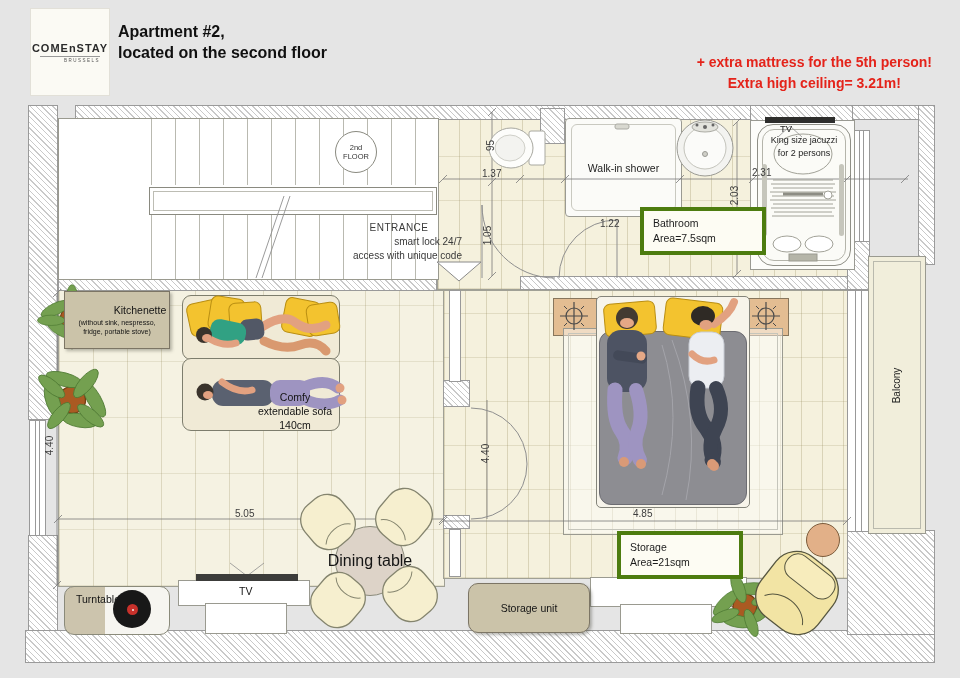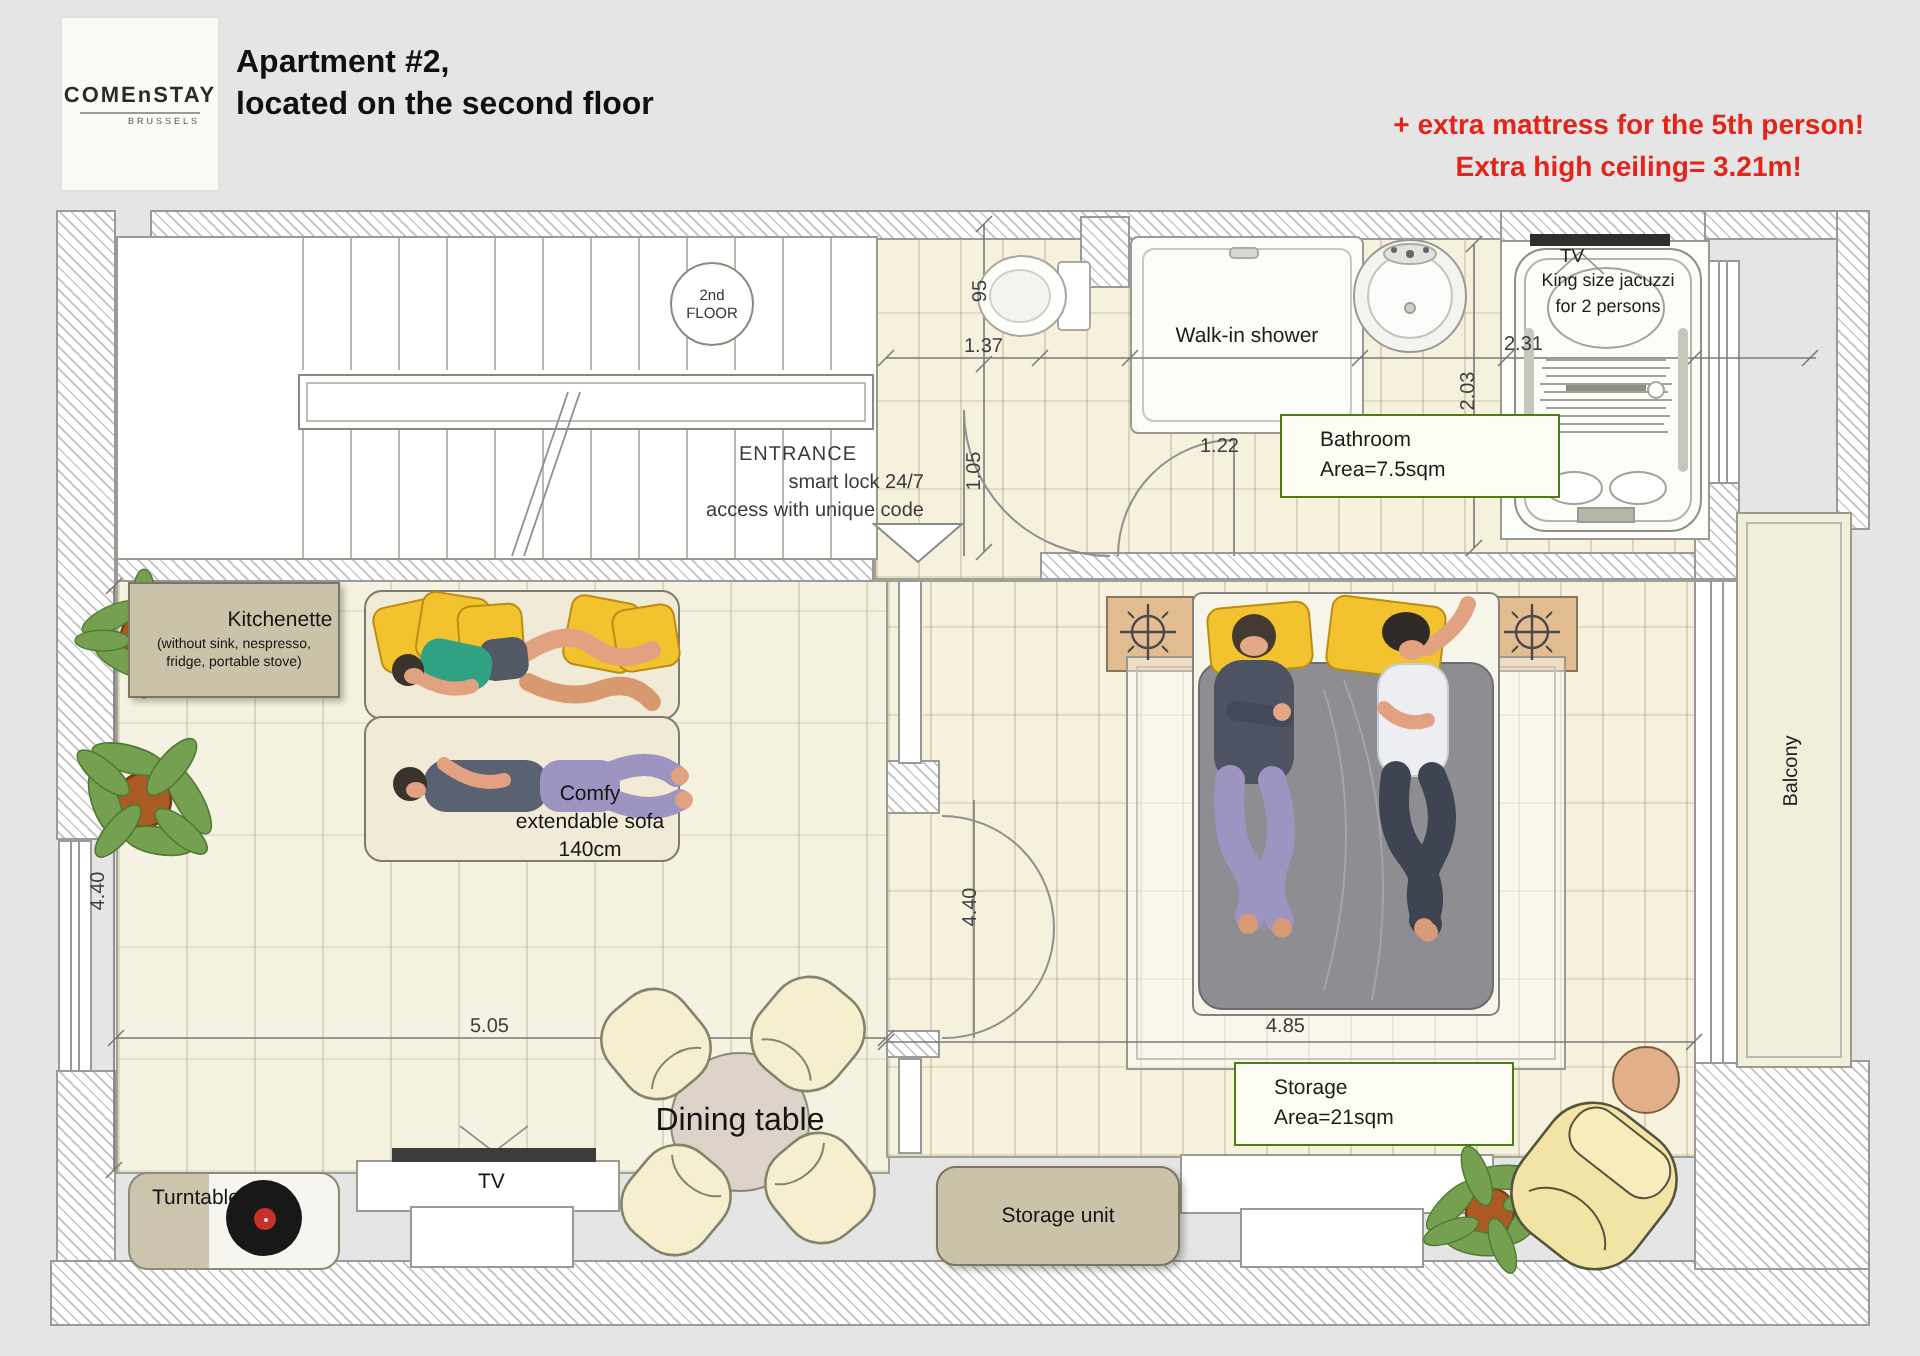--- a/index.html
+++ b/index.html
@@ -21,22 +21,22 @@
   .win-v{background-image:linear-gradient(#999,#999),linear-gradient(#999,#999);
          background-repeat:no-repeat;background-size:1px 100%,1px 100%;background-position:35% 0,65% 0;}
   .tiles-small{background-color:#f5f1dd;background-image:
       repeating-linear-gradient(90deg,rgba(146,134,87,.28) 0 1px,transparent 1px 21px),
       repeating-linear-gradient(0deg,rgba(146,134,87,.20) 0 1px,transparent 1px 44px);
       border:1px solid #a0a095;}
   .tiles-big{background-color:#f5f2e2;background-image:
       repeating-linear-gradient(90deg,rgba(146,134,87,.25) 0 1px,transparent 1px 34px),
       repeating-linear-gradient(0deg,rgba(146,134,87,.17) 0 1px,transparent 1px 56px);
       border:1px solid #a0a095;}
-  .labelbox{background:#fdfcf3;border:1px solid #4d7c0f;font-size:10.5px;color:#1c1c1c;
-            padding:5px 19px;line-height:1.45;z-index:6;}
+  .labelbox{background:#fdfcf3;border:4px solid #4d7c0f;font-size:10.5px;color:#1c1c1c;
+            padding:5px 9px;line-height:1.45;z-index:6;}
   .tanbox{background:#cbc3a9;border:1px solid #7c7565;box-shadow:2px 2px 3px rgba(60,60,50,.35);}
   .dim{font-size:10px;color:#3d3d3d;z-index:6;white-space:nowrap;}
   .dim.v{transform:rotate(-90deg);}
   .z1{z-index:1}.z2{z-index:2}
   #overlay{left:0;top:0;z-index:4;pointer-events:none;}
   
   .stair-room{left:58px;top:118px;width:379px;height:160px;background:#fff;border:1px solid #9a9a8f;z-index:2;}
   .treads{position:absolute;background:repeating-linear-gradient(90deg,#b9b9b0 0 1px,transparent 1px 24px);}
   .landing{position:absolute;left:90px;top:68px;width:286px;height:26px;border:1px solid #8a8a80;background:#fff;}
   .landing-inner{position:absolute;left:3px;top:3px;right:3px;bottom:3px;border:1px solid #bdbdb4;}

